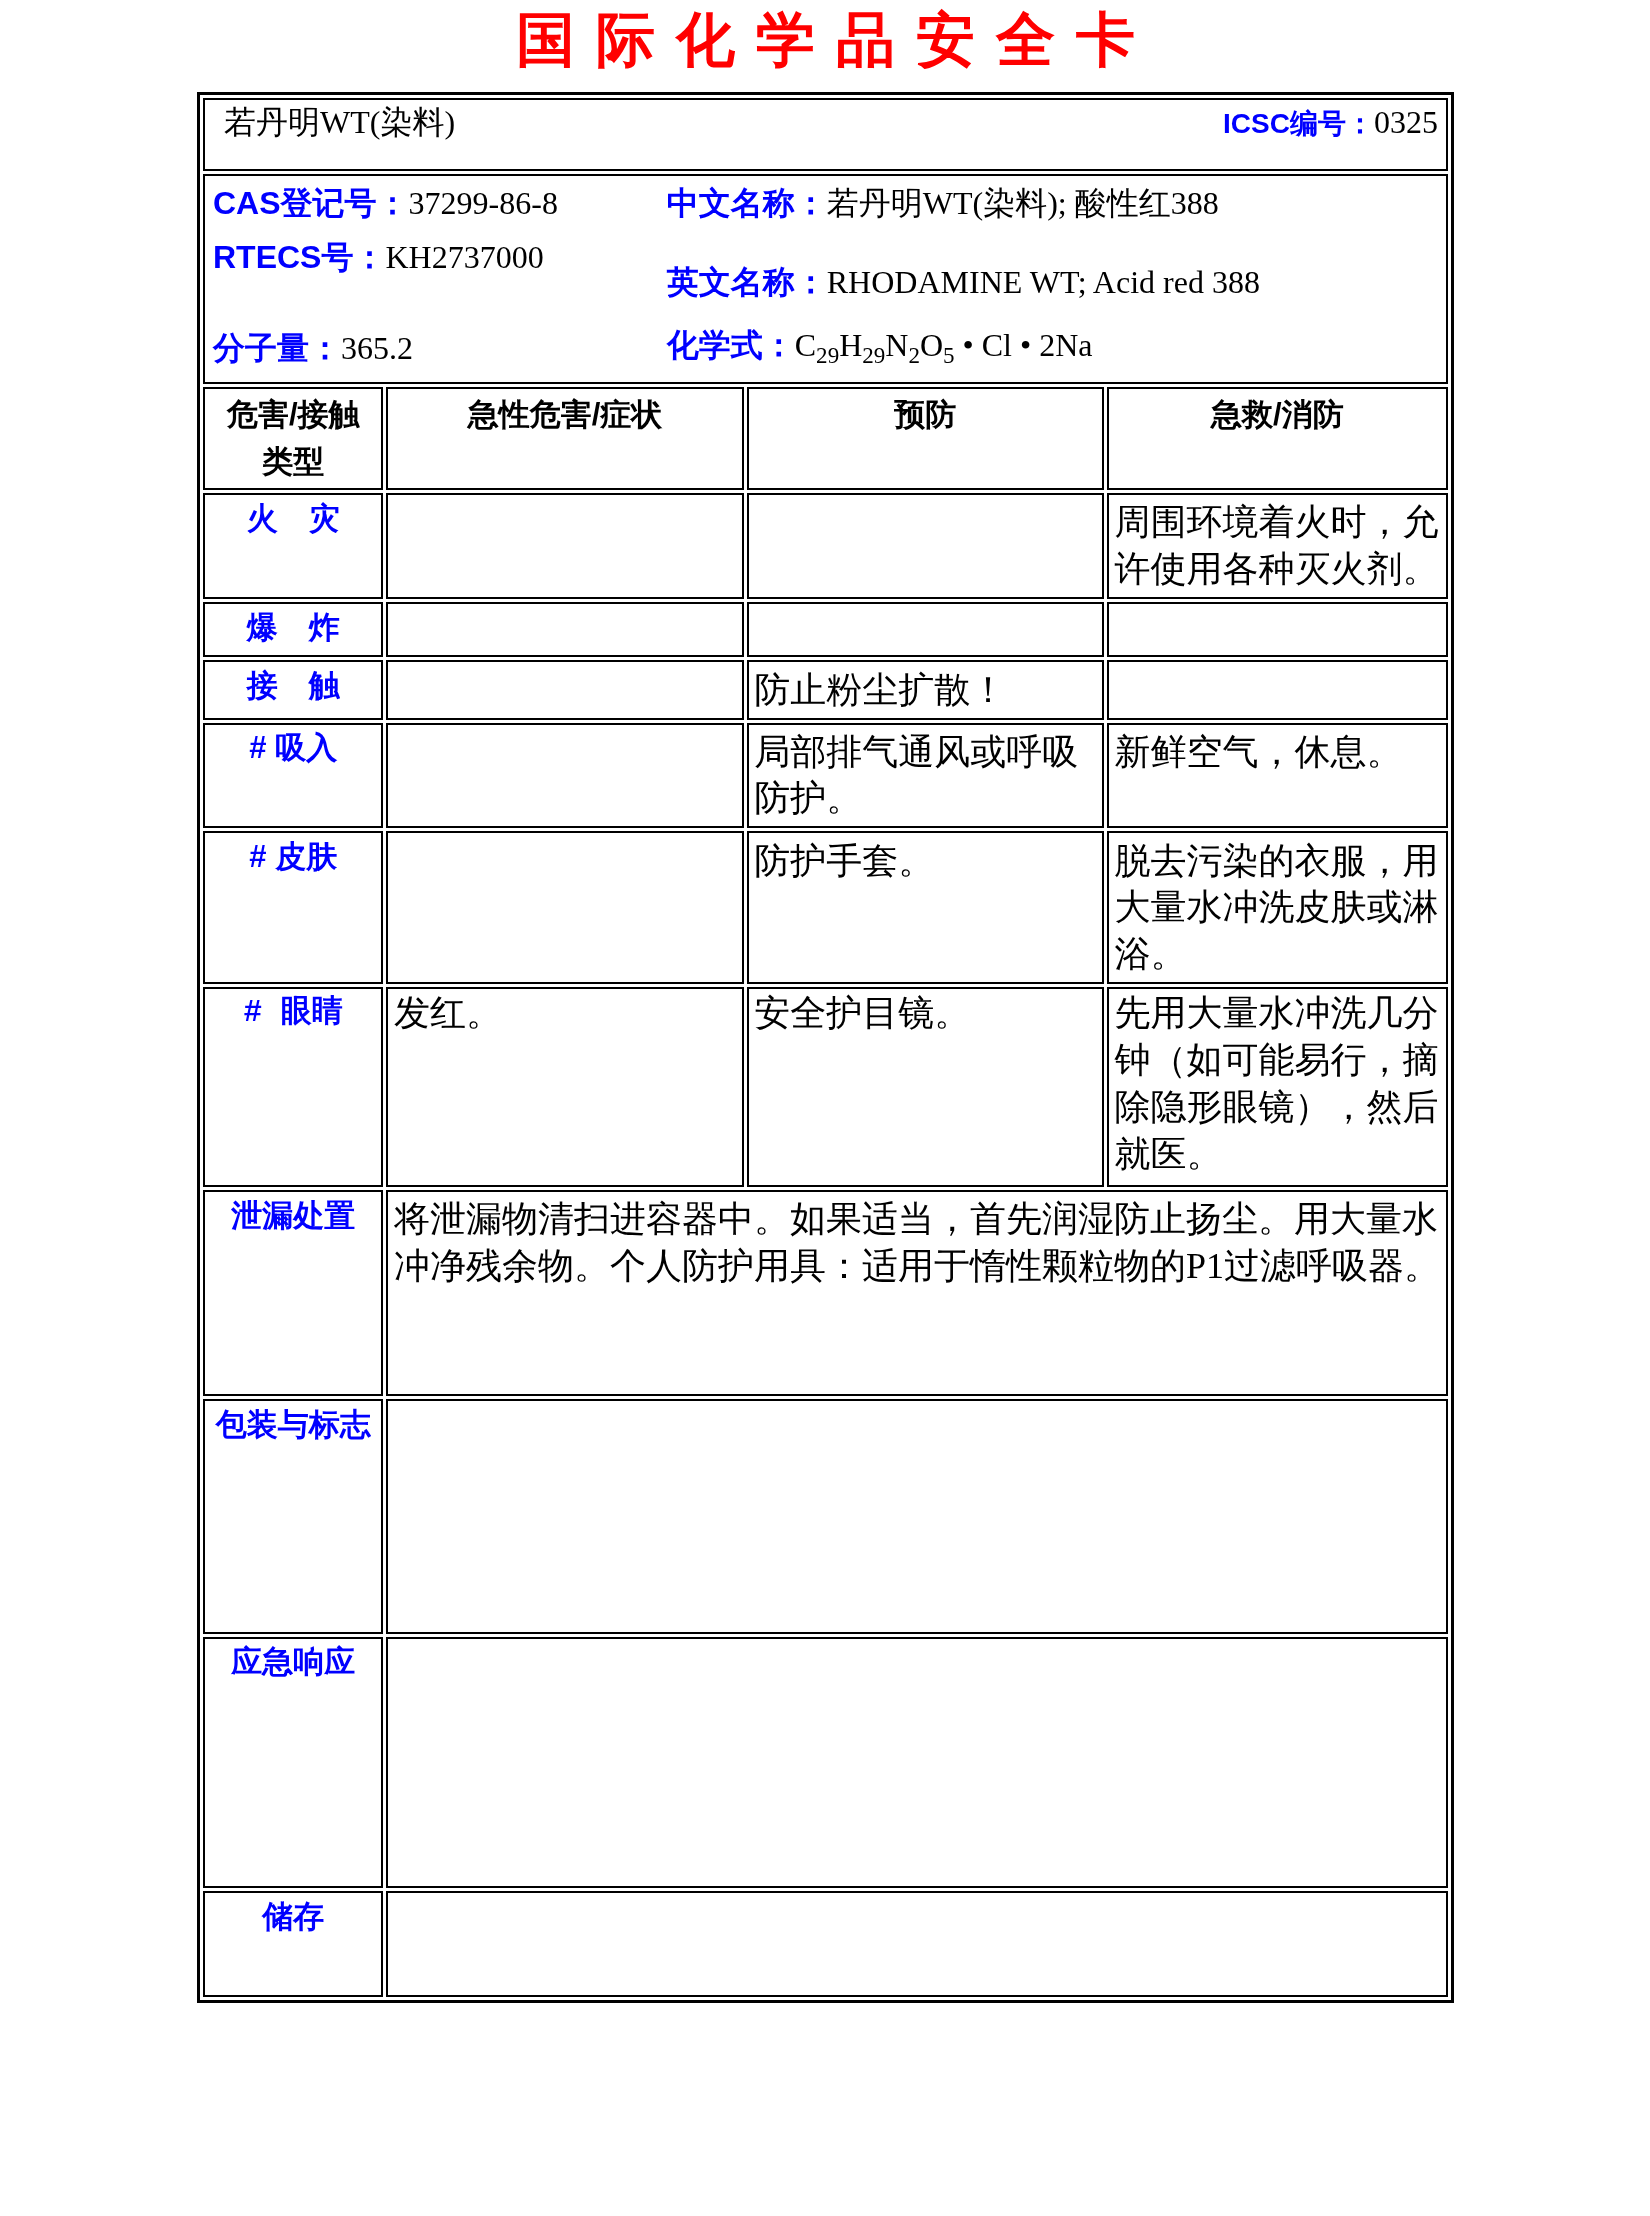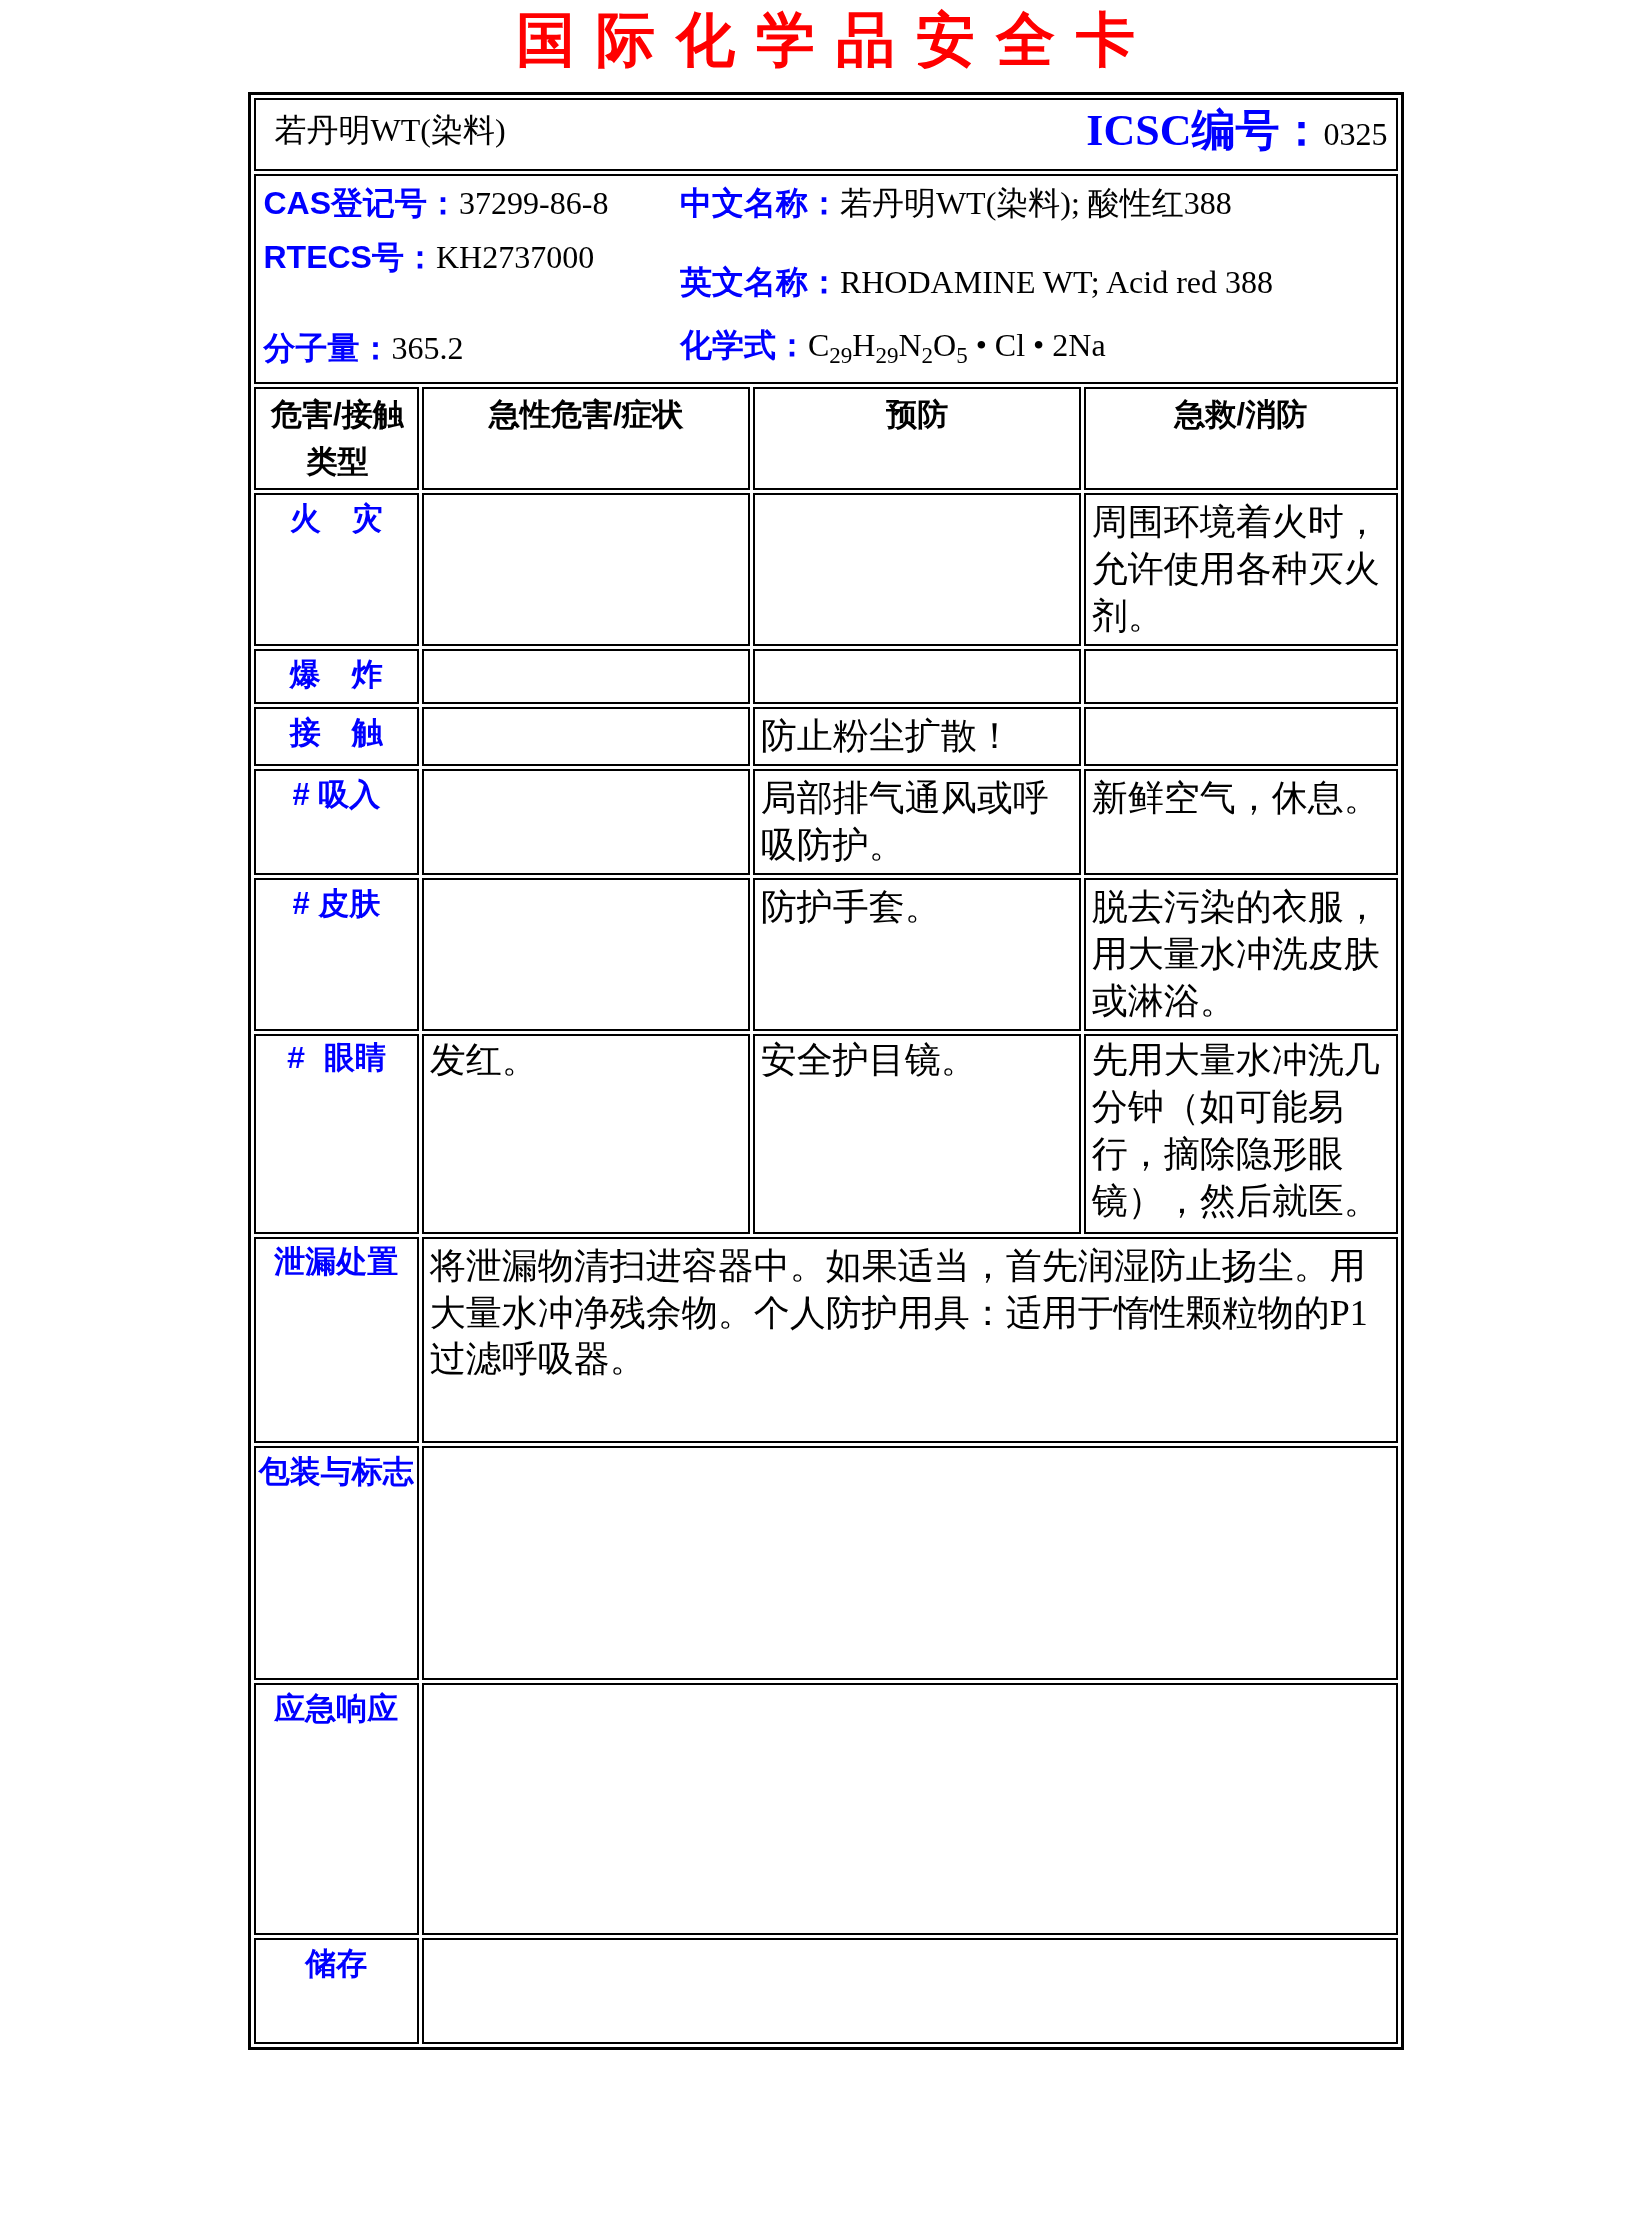--- a/index.html
+++ b/index.html
@@ -16,21 +16,21 @@
     text-align: center;
     color: #FF0000;
     font-family: Liberation Mono, monospace;
     font-weight: bold;
     font-size: 59px;
     letter-spacing: 21px;
     text-indent: 21px;
     line-height: 1.0;
   }
   table.icsc-card {
-    width: 1156px;
+    width: 1257px;
     margin: 8px auto;
     border: 3.5px solid #000000;
     border-collapse: separate;
     border-spacing: 3.5px;
     background: #ffffff;
     table-layout: fixed;
   }
   table.icsc-card td {
     border: 2.1px solid #000000;
     background: #ffffff;
@@ -50,21 +50,21 @@
   
   td.head-cell { height: 67px; vertical-align: middle; }
   .head-flex {
     display: flex;
     justify-content: space-between;
     align-items: center;
     font-size: 32px;
     padding: 0 7px 0 18px;
   }
   .head-flex .icsc-group { white-space: nowrap; }
-  .head-flex .blue { font-size: 44px; font-family: Liberation Serif, serif; }
+  .head-flex .blue { font-size: 28px; }
   
   td.ids-cell { height: 204px; }
   .ids-grid {
     display: grid;
     grid-template-columns: 37% 63%;
     grid-template-rows: 54px 88px auto;
     padding: 7px 5.6px 5.6px 7px;
     font-size: 32px;
     line-height: 1.2;
   }

